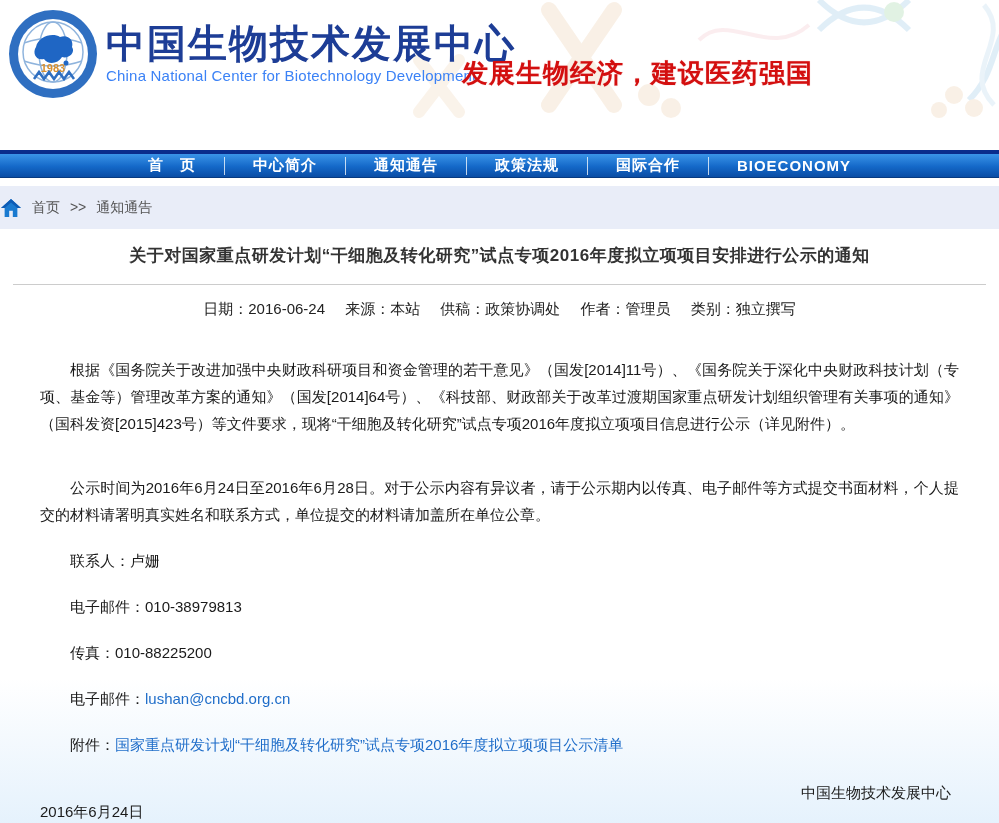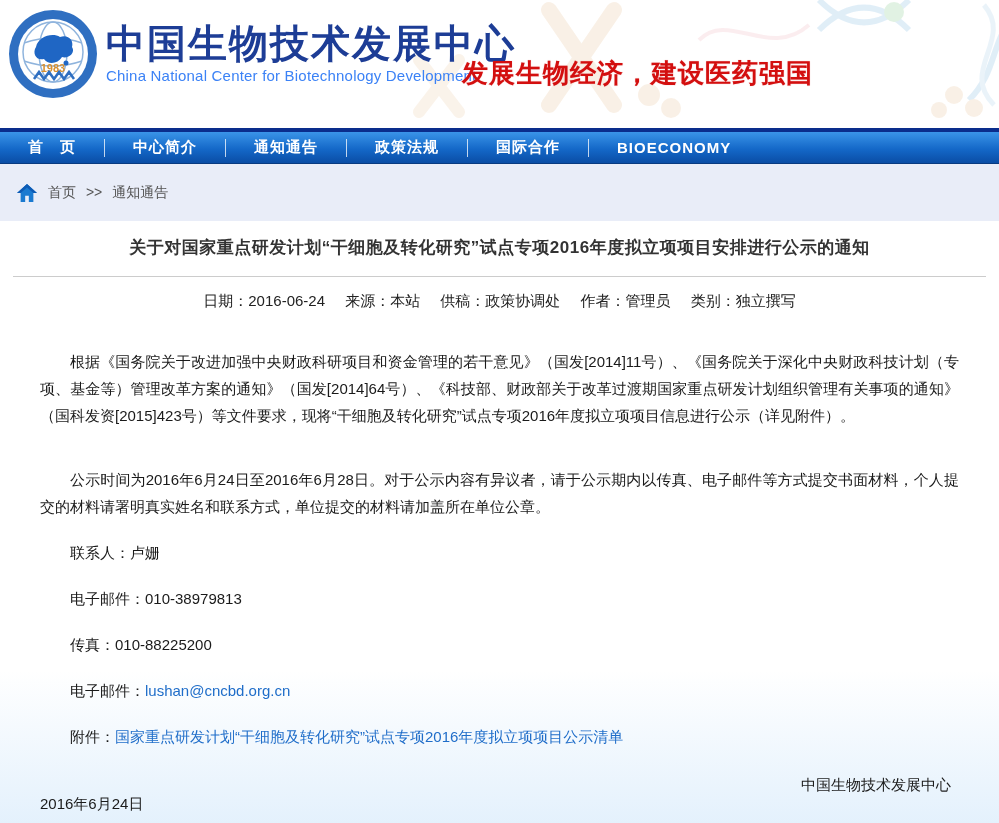--- a/index.html
+++ b/index.html
@@ -3,41 +3,41 @@
 <meta charset="utf-8">
 <style>
   * { margin:0; padding:0; box-sizing:border-box; }
   body {
     font-family: "Liberation Sans", "DejaVu Sans", sans-serif;
     background:#fff;
   }
   .page { width:999px; height:823px; position:relative; overflow:hidden; background:#fff; }
 
   
-  .site-header { position:relative; height:128px; background:#fff; overflow:hidden; }
+  .site-header { position:relative; height:150px; background:#fff; overflow:hidden; }
   .header-art { position:absolute; right:0; top:0; width:600px; height:118px; pointer-events:none; }
   .logo-seal { position:absolute; left:8px; top:9px; width:90px; height:90px; }
   .org-names { position:absolute; left:106px; top:24px; }
   .org-cn { font-size:39px; font-weight:bold; color:#1d3d96; letter-spacing:2px; line-height:40px; }
   .org-en { font-size:15px; color:#3b82f6; margin-top:3px; letter-spacing:0.2px; }
   .slogan { position:absolute; left:462px; top:56px; font-size:26px; font-weight:bold;
             color:#d30f0f; letter-spacing:1px; white-space:nowrap; z-index:2;
             text-shadow:0 0 1px rgba(211,15,15,.4); }
 
   
   .main-nav { height:36px; }
   .nav-strip { height:4px; background:#0a2d8c; }
-  .nav-bar { height:32px; background:linear-gradient(180deg,#3a94e8 0%,#1468c8 55%,#0a4da5 100%);
-             border-bottom:1px solid #083a80; display:flex; align-items:center; justify-content:flex-start; }
+  .nav-bar { height:24px; background:linear-gradient(180deg,#3a94e8 0%,#1468c8 55%,#0a4da5 100%);
+             border-bottom:1px solid #083a80; display:flex; align-items:center; justify-content:center; }
   .nav-item { color:#fff; font-size:15px; font-weight:bold; padding:0 28px; cursor:pointer;
               white-space:nowrap; letter-spacing:1px; }
   .nav-sep { width:1px; height:18px; background:rgba(255,255,255,.75); }
 
   
-  .breadcrumb-bar { height:57px; background:#e9edf8; display:flex; align-items:center; padding-left:16px; }
+  .breadcrumb-bar { height:43px; background:#e9edf8; display:flex; align-items:center; }
   .home-icon { width:22px; height:20px; margin-right:10px; }
   .crumb { font-size:14px; color:#555; }
   .crumb a, .crumb-link { color:#555; text-decoration:none; cursor:pointer; }
   .crumb-sep { margin:0 6px; color:#555; }
 
   
   .content { position:relative; height:624px;
              background:linear-gradient(180deg,#ffffff 0%,#ffffff 72%,#e0effc 100%);
              padding:0 40px; }
   .article-title { text-align:center; font-size:17px; font-weight:bold; color:#333;

